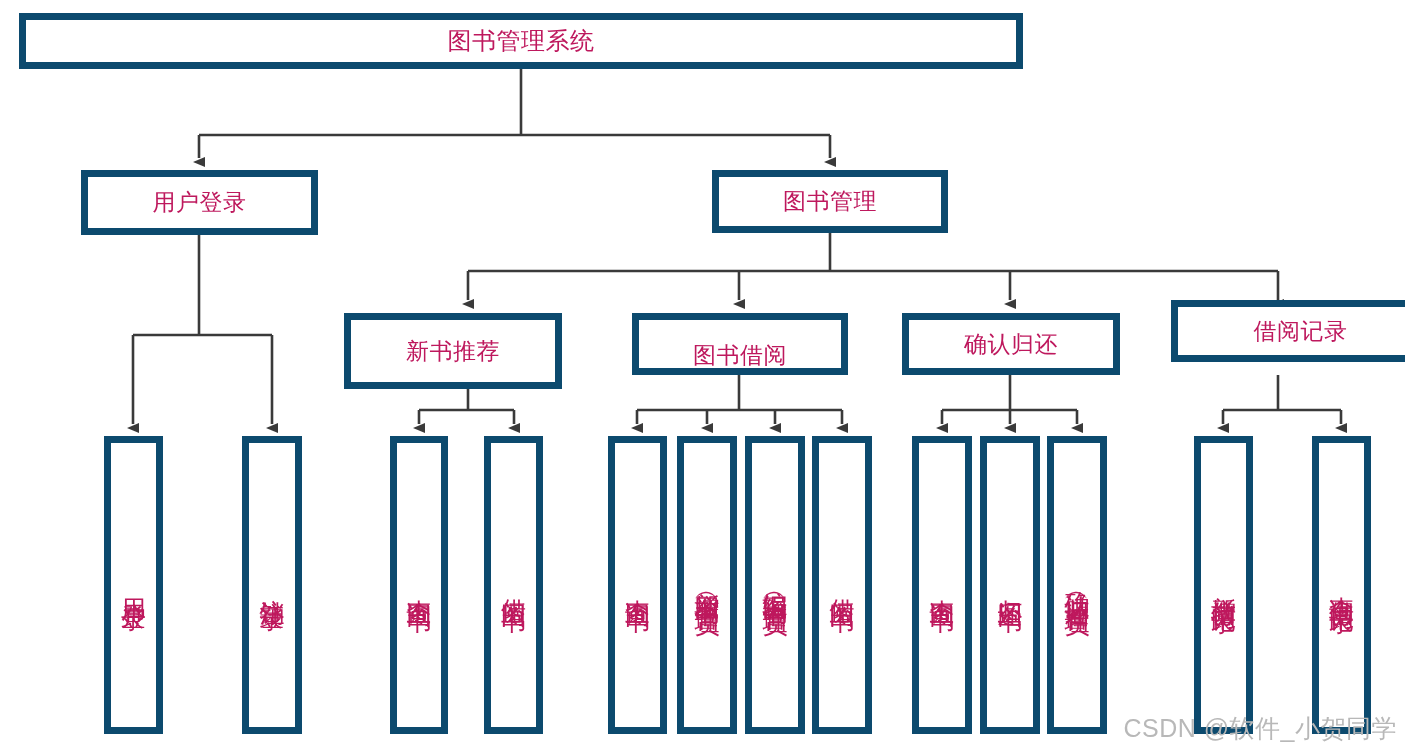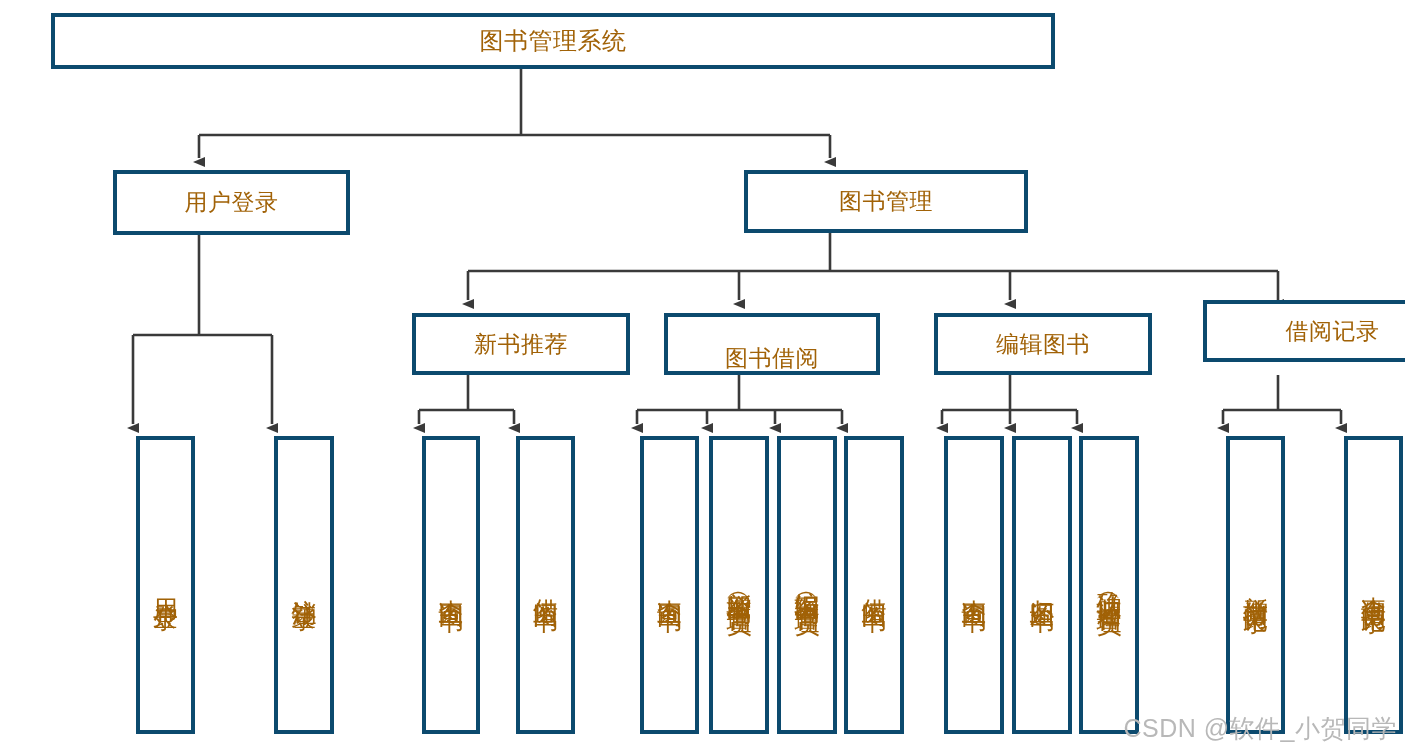--- a/index.html
+++ b/index.html
@@ -17,26 +17,25 @@
   svg.links{
     position:absolute;
     left:0; top:0;
     width:1405px; height:747px;
     pointer-events:none;
   }
   .node{
     position:absolute;
     box-sizing:border-box;
     background:#ffffff;
-    border:4px solid #0c4a6e;
+    border:7px solid #0c4a6e;
     display:flex;
     align-items:center;
     justify-content:center;
-    color:#a16207;
-    margin-left:32px;
+    color:#be185d;
   }
   .node .lbl{
     display:block;
     text-align:center;
     line-height:1.08;
     letter-spacing:0.5px;
   }
   
   .node.h .lbl{
     font-size:23px;
@@ -121,32 +120,32 @@
     </g>
   </svg>
 
   <div class="node h root" style="left:19px; top:13px; width:1004px; height:56px;">
     <span class="lbl">图书管理系统</span>
   </div>
 
   <div class="node h" style="left:81px; top:170px; width:237px; height:65px;">
     <span class="lbl">用户登录</span>
   </div>
-  <div class="node h" style="left:712px; top:170px; width:284px; height:63px;">
+  <div class="node h" style="left:712px; top:170px; width:236px; height:63px;">
     <span class="lbl">图书管理</span>
   </div>
 
-  <div class="node h" style="left:380px; top:313px; width:218px; height:62px;">
+  <div class="node h" style="left:344px; top:313px; width:218px; height:76px;">
     <span class="lbl">新书推荐</span>
   </div>
   <div class="node h" style="left:632px; top:313px; width:216px; height:62px;align-items:flex-end;">
     <span class="lbl">图书借阅</span>
   </div>
   <div class="node h" style="left:902px; top:313px; width:218px; height:62px;">
-    <span class="lbl">编辑图书</span>
+    <span class="lbl">确认归还</span>
   </div>
   <div class="node h" style="left:1171px; top:300px; width:259px; height:62px;">
     <span class="lbl">借阅记录</span>
   </div>
 
   <div class="node v" style="left:104px; top:436px; width:59px; height:298px;">
     <span class="lbl">用户登录</span>
   </div>
   <div class="node v" style="left:242px; top:436px; width:60px; height:298px;">
     <span class="lbl">注销登录</span>

